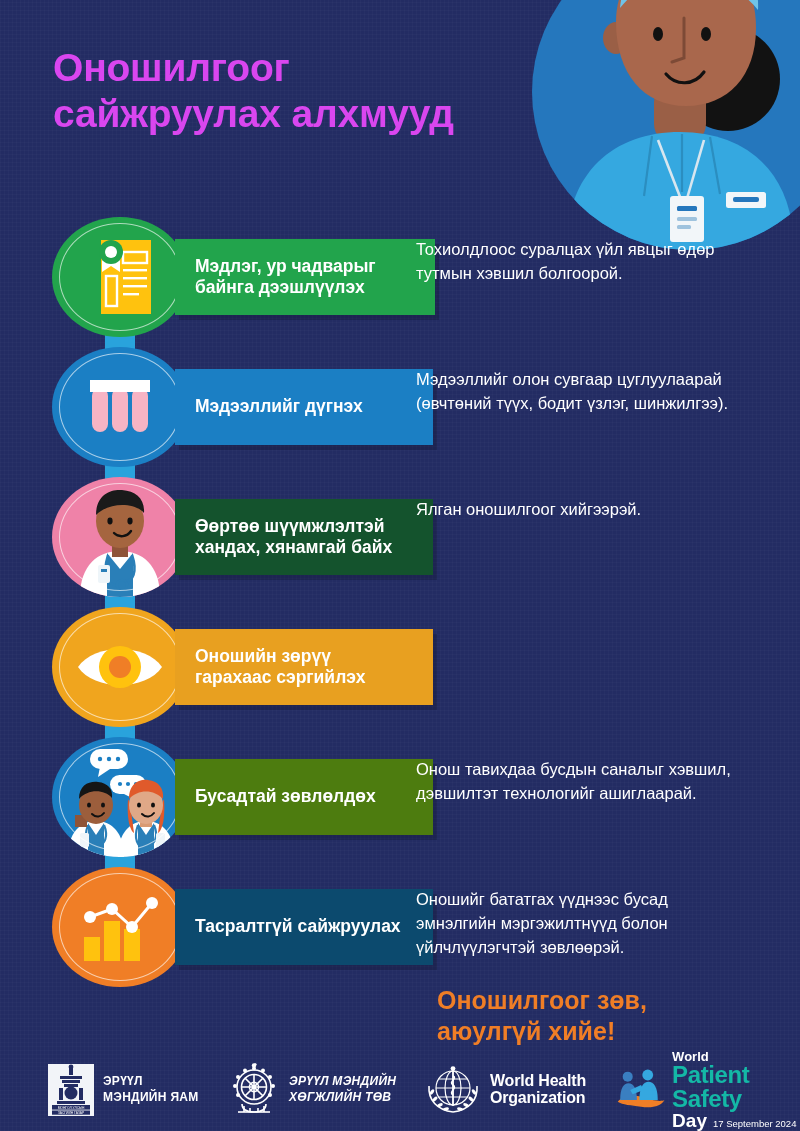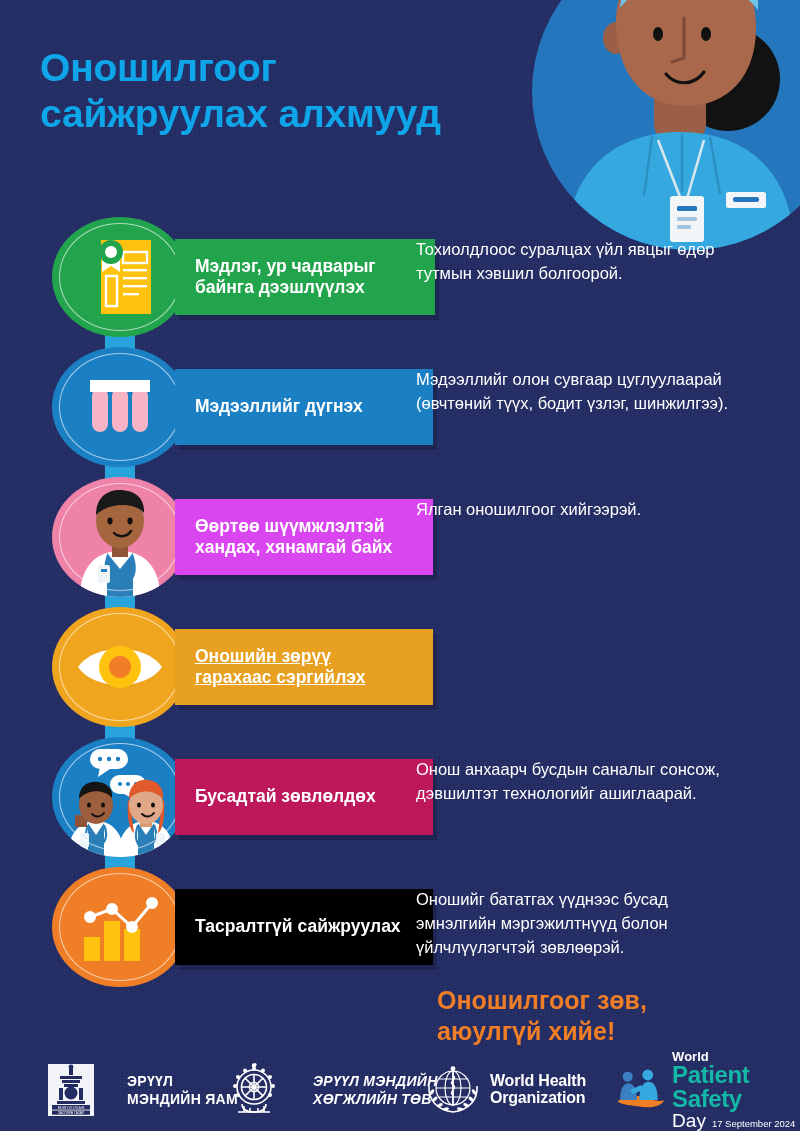--- a/index.html
+++ b/index.html
@@ -33,23 +33,23 @@
     width: 316px; height: 316px;
     border-radius: 50%;
     background: #2577bd;
     overflow: hidden;
     z-index: 1;
   }
   .hero-art { position: absolute; inset: 0; }
 
   .title {
     position: absolute;
-    left: 40px; top: 45px;
+    left: 53px; top: 45px;
     width: 470px;
-    color: #0ea5e9;
+    color: #d946ef;
     font-size: 39px;
     font-weight: bold;
     line-height: 1.18;
     letter-spacing: -0.2px;
     z-index: 3;
   }
 
   
   .steps {
     position: absolute;
@@ -136,43 +136,42 @@
     position: absolute;
     left: 0; bottom: 0;
     width: 800px; height: 82px;
     display: flex;
     align-items: center;
     z-index: 3;
   }
   .logo { display: flex; align-items: center; gap: 9px; }
   .logo-text {
     color: #ffffff;
-    font-size: 14px;
+    font-size: 12px;
     font-weight: bold;
     line-height: 1.32;
     letter-spacing: .3px;
     white-space: pre-line;
-    margin-left: 24px;
   }
   .logo-moh  { position: absolute; left: 48px; }
   .logo-hdc  { position: absolute; left: 228px; font-style: italic; }
   .logo-who  { position: absolute; left: 425px; }
   .logo-wpsd { position: absolute; left: 616px; }
 
   .who-text {
     color: #ffffff; font-size: 16px; font-weight: bold;
     line-height: 1.06; white-space: pre-line;
     letter-spacing: -0.2px;
   }
   .wpsd-wrap { display: flex; align-items: center; gap: 6px; }
   .wpsd-text { line-height: 1.0; }
   .wpsd-l1 { color: #fff; font-size: 13px; font-weight: bold; }
   .wpsd-l2 { color: #14b8a6; font-size: 24px; font-weight: bold; letter-spacing: -0.4px; }
   .wpsd-l3row { display: flex; align-items: baseline; gap: 6px; }
-  .wpsd-l3 { color: #fff; font-size: 19px; font-weight: normal; }
+  .wpsd-l3 { color: #fff; font-size: 19px; font-weight: bold; }
   .wpsd-date { color: #fff; font-size: 9.5px; font-weight: normal; }
 </style>
 </head>
 <body>
 
 <div class="poster">
 
   <div class="hero-circle">
     <svg class="hero-art" viewBox="0 0 316 316">
 
@@ -286,36 +285,36 @@
           <ellipse cx="68" cy="44" rx="24" ry="27" fill="#a5653f"></ellipse>
 
           <path d="M44 38 C44 18 58 12 70 13 C84 14 93 22 92 36 C84 26 58 24 44 38 Z" fill="#1a1a1a"></path>
 
           <ellipse cx="58" cy="44" rx="2.6" ry="3.4" fill="#111"></ellipse>
           <ellipse cx="78" cy="44" rx="2.6" ry="3.4" fill="#111"></ellipse>
 
           <path d="M62 56 C67 61 75 60 79 54" stroke="#111" stroke-width="2.4" fill="none" stroke-linecap="round"></path>
         </svg>
       </div>
-      <div class="chip w2" style="background: #d946ef; white-space: pre-line;">Өөртөө шүүмжлэлтэй
+      <div class="chip w2" style="background: #14532d; white-space: pre-line;">Өөртөө шүүмжлэлтэй
 хандах, хянамгай байх</div>
       <div class="desc">Ялган оношилгоог хийгээрэй.</div>
     </div>
 
     <div class="step">
       <div class="connector"></div>
       <div class="badge" style="background:#f0a51e">
         <div class="ring"></div>
         <svg width="92" height="56" viewBox="0 0 92 56">
           <path d="M4 28 C20 4 72 4 88 28 C72 52 20 52 4 28 Z" fill="#ffffff"></path>
           <circle cx="46" cy="28" r="21" fill="#ffc20e"></circle>
           <circle cx="46" cy="28" r="11" fill="#f07e26"></circle>
         </svg>
       </div>
-      <div class="chip w2" style="background: rgb(232, 160, 32); white-space: pre-line; text-decoration: underline;">Оношийн зөрүү
+      <div class="chip w2" style="background: rgb(232, 160, 32); white-space: pre-line;">Оношийн зөрүү
 гарахаас сэргийлэх</div>
     </div>
 
     <div class="step">
       <div class="connector"></div>
       <div class="badge" style="background:#1b7fc4;overflow:hidden">
         <div class="ring" style="z-index:4"></div>
         <svg width="136" height="120" viewBox="0 0 136 120" style="position:absolute;left:0;top:0">
 
           <g>
@@ -355,40 +354,40 @@
           <rect x="88" y="78" width="12" height="12" fill="#d99a72"></rect>
           <path d="M76 62 C74 92 82 96 82 96 L78 66 Z" fill="#e05a2b"></path>
           <path d="M112 62 C114 92 106 96 106 96 L110 66 Z" fill="#e05a2b"></path>
           <ellipse cx="94" cy="68" rx="17" ry="19" fill="#e0a887"></ellipse>
           <path d="M77 62 C77 46 88 42 96 43 C107 44 112 52 111 62 C102 52 86 52 77 62 Z" fill="#e05a2b"></path>
           <ellipse cx="87" cy="68" rx="2" ry="2.6" fill="#111"></ellipse>
           <ellipse cx="101" cy="68" rx="2" ry="2.6" fill="#111"></ellipse>
           <path d="M90 77 C94 81 99 80 102 76" stroke="#111" stroke-width="2" fill="none" stroke-linecap="round"></path>
         </svg>
       </div>
-      <div class="chip w2" style="background:#be185d">Бусадтай зөвлөлдөх</div>
-      <div class="desc">Онош анхаарч бусдын саналыг сонсож, дэвшилтэт технологийг ашиглаарай.</div>
+      <div class="chip w2" style="background:#4d7c0f">Бусадтай зөвлөлдөх</div>
+      <div class="desc">Онош тавихдаа бусдын саналыг хэвшил, дэвшилтэт технологийг ашиглаарай.</div>
     </div>
 
     <div class="step">
       <div class="connector"></div>
       <div class="badge" style="background:#f07e26">
         <div class="ring"></div>
         <svg width="84" height="72" viewBox="0 0 84 72">
           <rect x="6" y="46" width="16" height="24" fill="#ffc20e"></rect>
           <rect x="26" y="30" width="16" height="40" fill="#ffc20e"></rect>
           <rect x="46" y="38" width="16" height="32" fill="#ffc20e"></rect>
           <polyline points="12,26 34,18 54,36 74,12" fill="none" stroke="#ffffff" stroke-width="3"></polyline>
           <circle cx="12" cy="26" r="6" fill="#ffffff"></circle>
           <circle cx="34" cy="18" r="6" fill="#ffffff"></circle>
           <circle cx="54" cy="36" r="6" fill="#ffffff"></circle>
           <circle cx="74" cy="12" r="6" fill="#ffffff"></circle>
         </svg>
       </div>
-      <div class="chip w2" style="background:#000000">Тасралтгүй сайжруулах</div>
+      <div class="chip w2" style="background:#0c4a6e">Тасралтгүй сайжруулах</div>
       <div class="desc">Оношийг бататгах үүднээс бусад эмнэлгийн мэргэжилтнүүд болон үйлчлүүлэгчтэй зөвлөөрэй.</div>
     </div>
   </div>
 
   <div class="tagline" style="white-space: pre-line;">Оношилгоог зөв,
 аюулгүй хийе!</div>
 
   <div class="footer">
 
     <div class="logo logo-moh">

